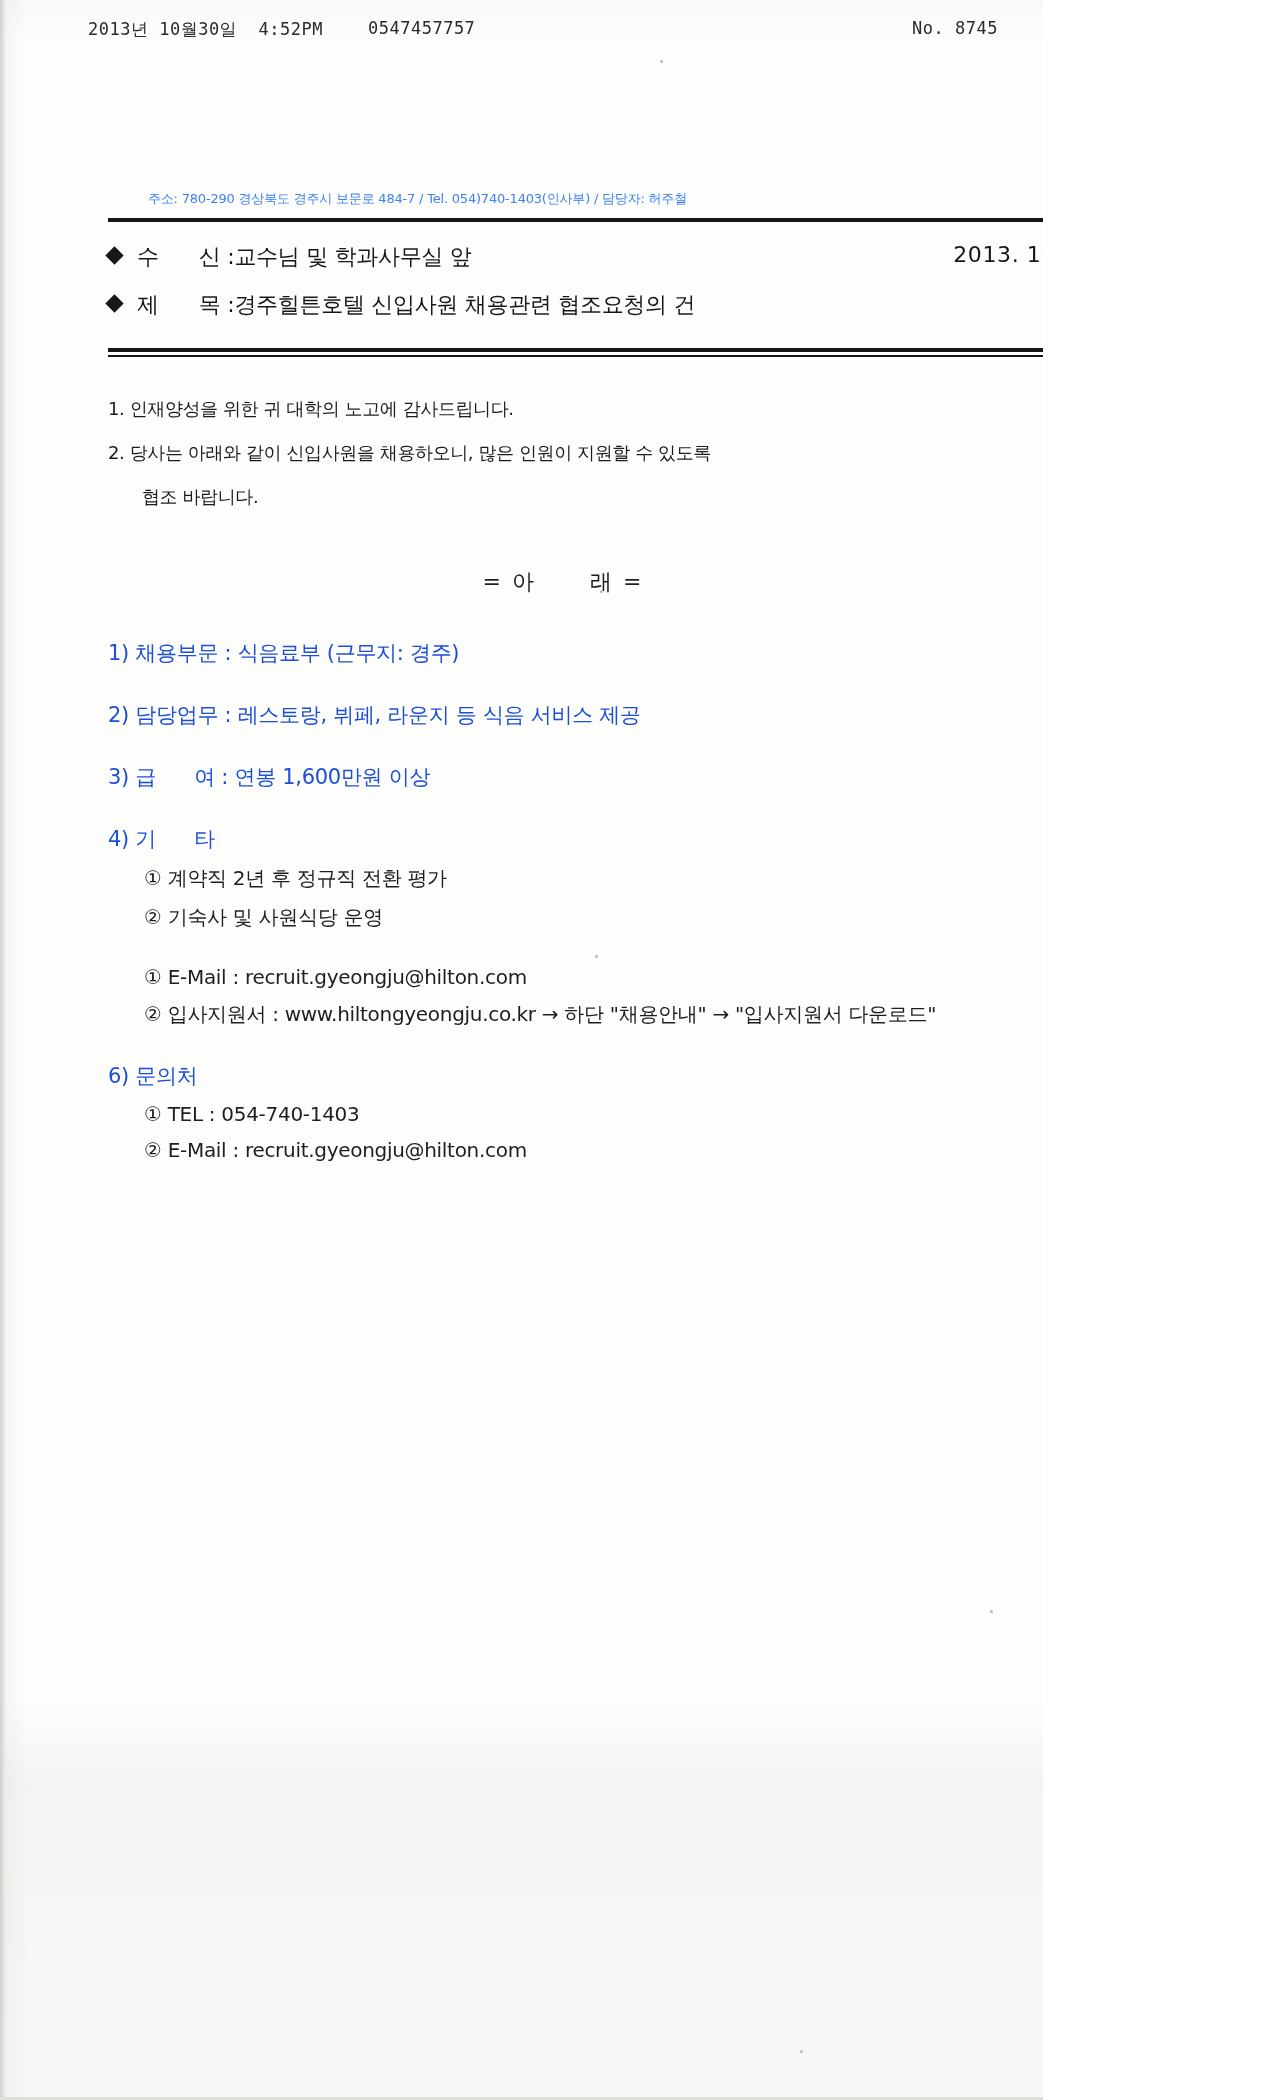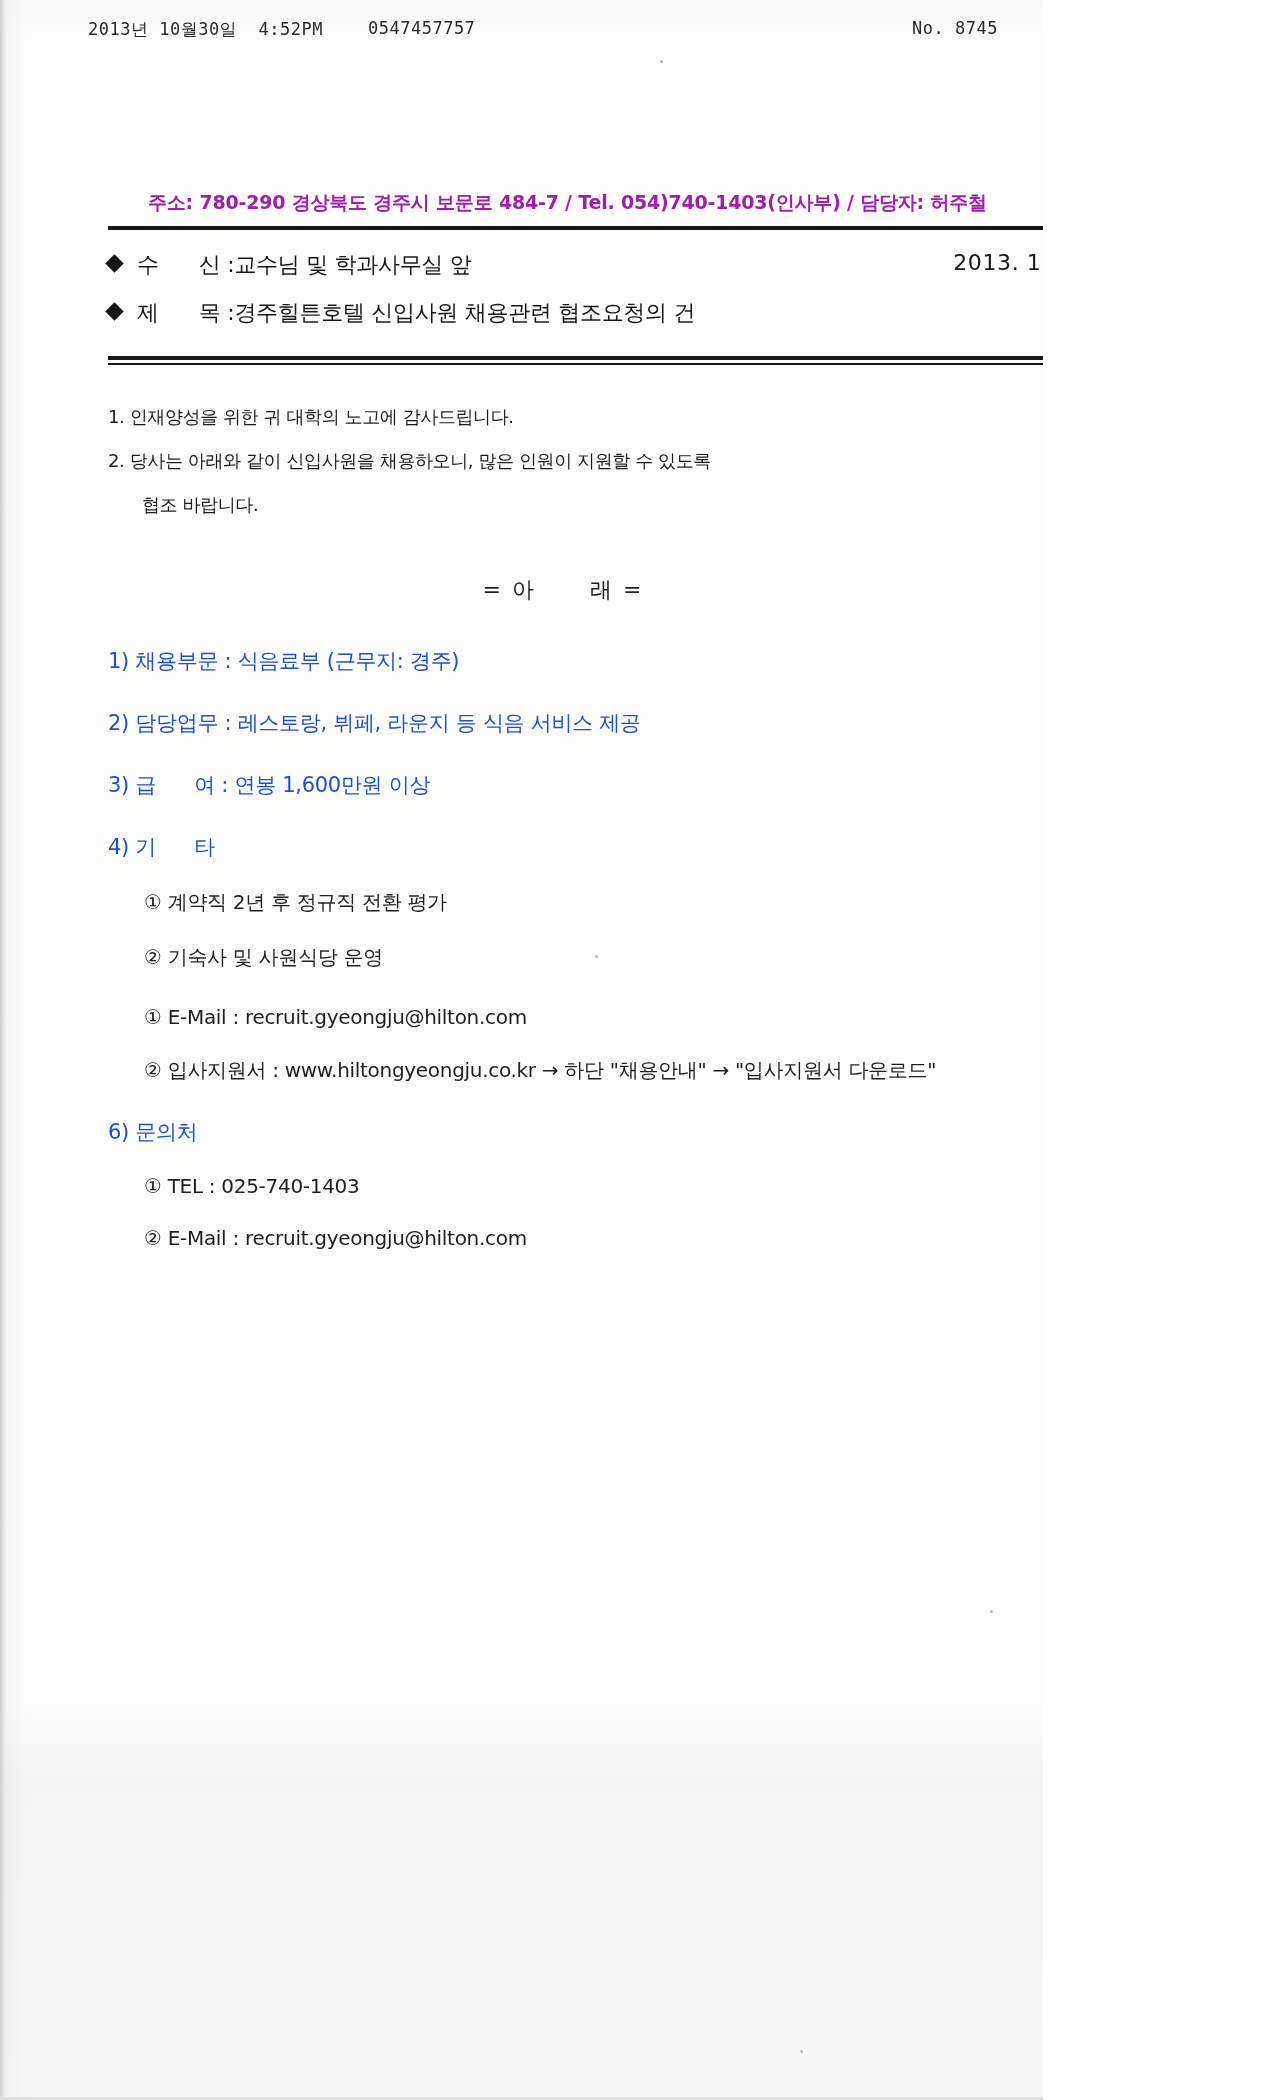--- a/index.html
+++ b/index.html
@@ -83,24 +83,24 @@
   
   .doc {
     position: absolute;
     left: 108px;
     top: 190px;
     width: 1000px;
     color: #1d1d1d;
   }
 
   .addr-line {
-    font-size: 19px;
-    font-weight: 700;
+    font-size: 13px;
+    font-weight: 400;
     letter-spacing: -0.2px;
-    color: #a21caf;
+    color: #3b82f6;
     margin-left: 40px;
     white-space: pre;
   }
 
   .rule-thick {
     margin-top: 10px;
     height: 4px;
     background: #171717;
     width: 985px;
   }
@@ -187,21 +187,21 @@
   }
   .item-head {
     font-size: 21px;
     letter-spacing: -0.3px;
     white-space: pre;
     color: #1d4ed8;
   }
   .sub {
     font-size: 20px;
     letter-spacing: -0.3px;
-    margin-top: 28px;
+    margin-top: 12px;
     padding-left: 36px;
     white-space: pre;
     color: #1e1e1e;
   }
 
   
   .speck {
     position: absolute;
     background: #b9b9b4;
     border-radius: 50%;
@@ -273,21 +273,21 @@
         <div class="sub">② 기숙사 및 사원식당 운영</div>
       </div>
 
       <div class="item">
         <div class="sub">① E-Mail : recruit.gyeongju@hilton.com</div>
         <div class="sub">② 입사지원서 : www.hiltongyeongju.co.kr → 하단 "채용안내" → "입사지원서 다운로드"</div>
       </div>
 
       <div class="item">
         <div class="item-head">6) 문의처</div>
-        <div class="sub">① TEL : 025-740-1403</div>
+        <div class="sub">① TEL : 054-740-1403</div>
         <div class="sub">② E-Mail : recruit.gyeongju@hilton.com</div>
       </div>
 
     </div>
   </div>
 
   <div class="speck" style="left:660px; top:60px; width:3px; height:3px;"></div>
   <div class="speck" style="left:1130px; top:140px; width:3px; height:3px;"></div>
   <div class="speck" style="left:1160px; top:395px; width:4px; height:3px;"></div>
   <div class="speck" style="left:600px; top:590px; width:3px; height:3px;"></div>

